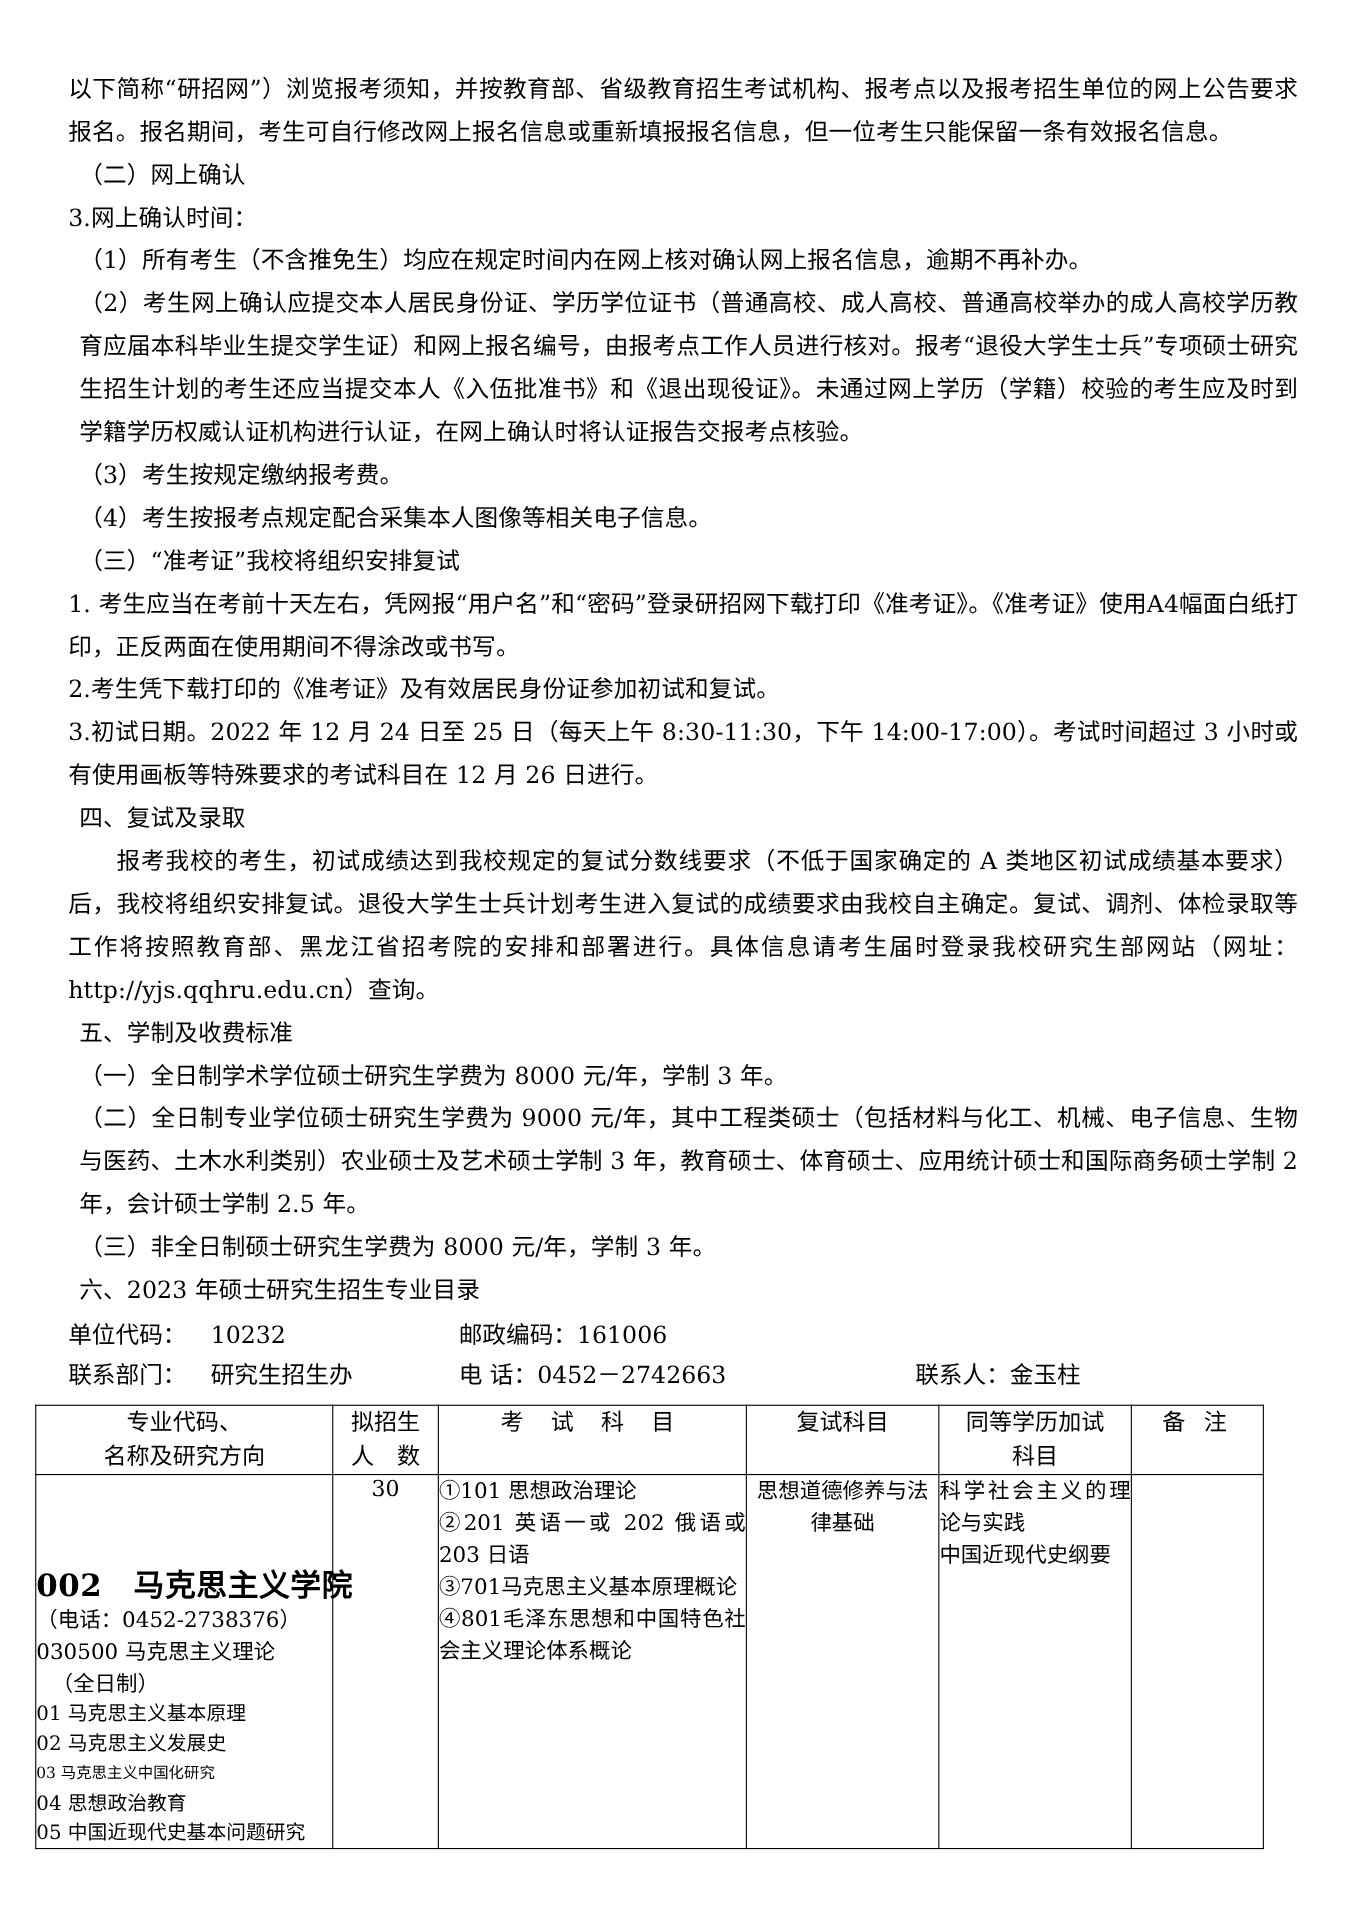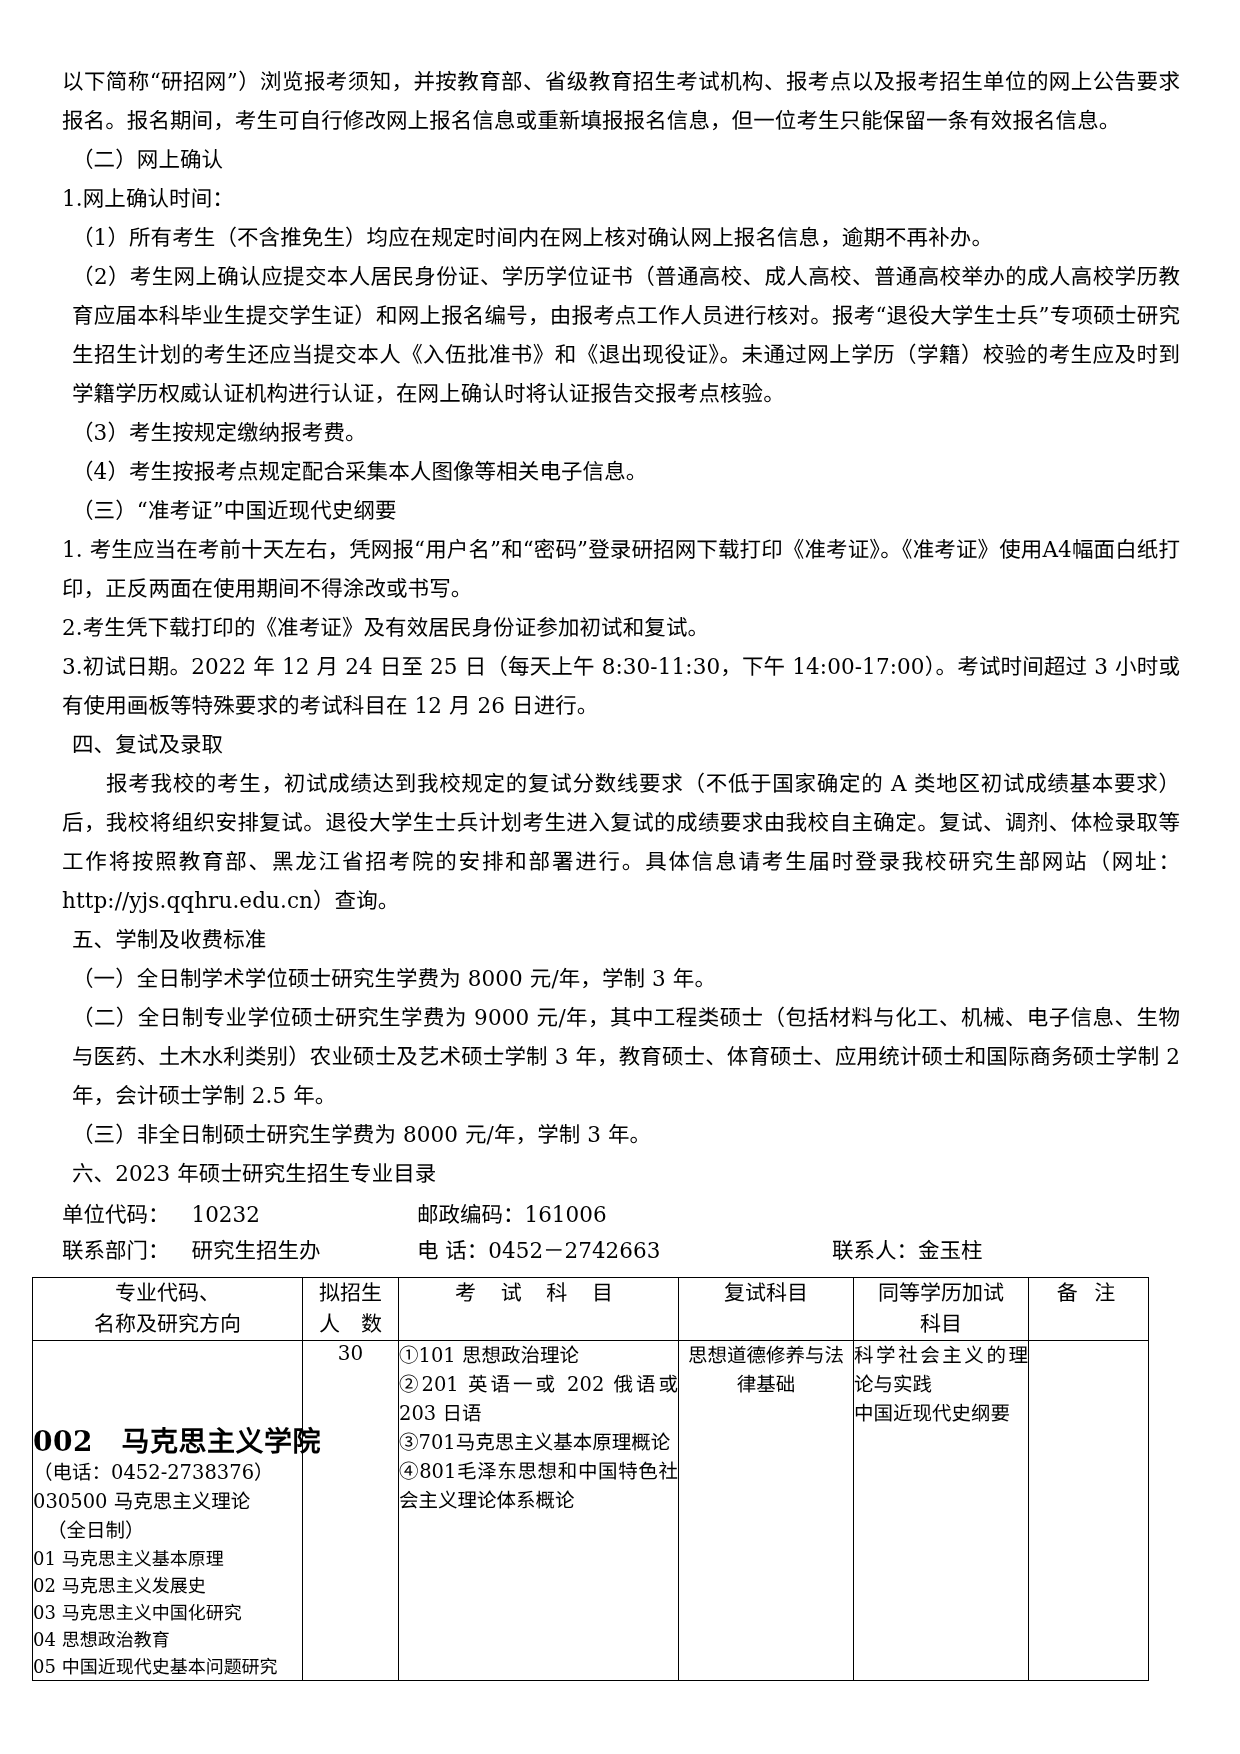--- a/index.html
+++ b/index.html
@@ -115,26 +115,26 @@
 </style>
 </head>
 <body>
 
 <div class="page">
 
   <div class="prose">
 
     <p class="p hang">以下简称“研招网”）浏览报考须知，并按教育部、省级教育招生考试机构、报考点以及报考招生单位的网上公告要求报名。报名期间，考生可自行修改网上报名信息或重新填报报名信息，但一位考生只能保留一条有效报名信息。</p>
     <p class="p indent1">（二）网上确认</p>
-    <p class="p hang">1.网上确认时间：</p>
+    <p class="p hang">3.网上确认时间：</p>
     <p class="p indent1">（1）所有考生（不含推免生）均应在规定时间内在网上核对确认网上报名信息，逾期不再补办。</p>
     <p class="p indent1">（2）考生网上确认应提交本人居民身份证、学历学位证书（普通高校、成人高校、普通高校举办的成人高校学历教育应届本科毕业生提交学生证）和网上报名编号，由报考点工作人员进行核对。报考“退役大学生士兵”专项硕士研究生招生计划的考生还应当提交本人《入伍批准书》和《退出现役证》。未通过网上学历（学籍）校验的考生应及时到学籍学历权威认证机构进行认证，在网上确认时将认证报告交报考点核验。</p>
     <p class="p indent1">（3）考生按规定缴纳报考费。</p>
     <p class="p indent1">（4）考生按报考点规定配合采集本人图像等相关电子信息。</p>
-    <p class="p indent1">（三）“准考证”中国近现代史纲要</p>
+    <p class="p indent1">（三）“准考证”我校将组织安排复试</p>
     <p class="p hang">1. 考生应当在考前十天左右，凭网报“用户名”和“密码”登录研招网下载打印《准考证》。《准考证》使用A4幅面白纸打印，正反两面在使用期间不得涂改或书写。</p>
     <p class="p hang">2.考生凭下载打印的《准考证》及有效居民身份证参加初试和复试。</p>
     <p class="p hang">3.初试日期。2022 年 12 月 24 日至 25 日（每天上午 8:30-11:30，下午 14:00-17:00）。考试时间超过 3 小时或有使用画板等特殊要求的考试科目在 12 月 26 日进行。</p>
     <p class="p indent1">四、复试及录取</p>
     <p class="p indent2">报考我校的考生，初试成绩达到我校规定的复试分数线要求（不低于国家确定的 A 类地区初试成绩基本要求）后，我校将组织安排复试。退役大学生士兵计划考生进入复试的成绩要求由我校自主确定。复试、调剂、体检录取等工作将按照教育部、黑龙江省招考院的安排和部署进行。具体信息请考生届时登录我校研究生部网站（网址：http://yjs.qqhru.edu.cn）查询。</p>
     <p class="p indent1">五、学制及收费标准</p>
     <p class="p indent1">（一）全日制学术学位硕士研究生学费为 8000 元/年，学制 3 年。</p>
     <p class="p indent1">（二）全日制专业学位硕士研究生学费为 9000 元/年，其中工程类硕士（包括材料与化工、机械、电子信息、生物与医药、土木水利类别）农业硕士及艺术硕士学制 3 年，教育硕士、体育硕士、应用统计硕士和国际商务硕士学制 2 年，会计硕士学制 2.5 年。</p>
     <p class="p indent1">（三）非全日制硕士研究生学费为 8000 元/年，学制 3 年。</p>
     <p class="p indent1">六、2023 年硕士研究生招生专业目录</p>
@@ -199,21 +199,21 @@
     <tbody>
       <tr class="row1-h">
         <td class="cell">
           <div class="blankspace"></div>
           <div class="dept-title">002　马克思主义学院</div>
           <div>（电话：0452-2738376）</div>
           <div>030500 马克思主义理论</div>
           <div style="padding-left:14px">（全日制）</div>
           <div style="font-size:18px;line-height:27px">01 马克思主义基本原理</div>
           <div style="font-size:18px;line-height:27px">02 马克思主义发展史</div>
-          <div style="font-size:18px;line-height:27px">03 马克思主义中国化研究</div>
+          <div style="font-size:14px;line-height:27px">03 马克思主义中国化研究</div>
           <div style="font-size:18px;line-height:27px">04 思想政治教育</div>
           <div style="font-size:18px;line-height:27px">05 中国近现代史基本问题研究</div>
         </td>
         <td class="num-cell">30</td>
         <td class="cell just mid-pad">
           <div>①101 思想政治理论</div>
           <div>②201 英语一或 202 俄语或 203 日语</div>
           <div>③701马克思主义基本原理概论</div>
           <div>④801毛泽东思想和中国特色社会主义理论体系概论</div>
         </td>

